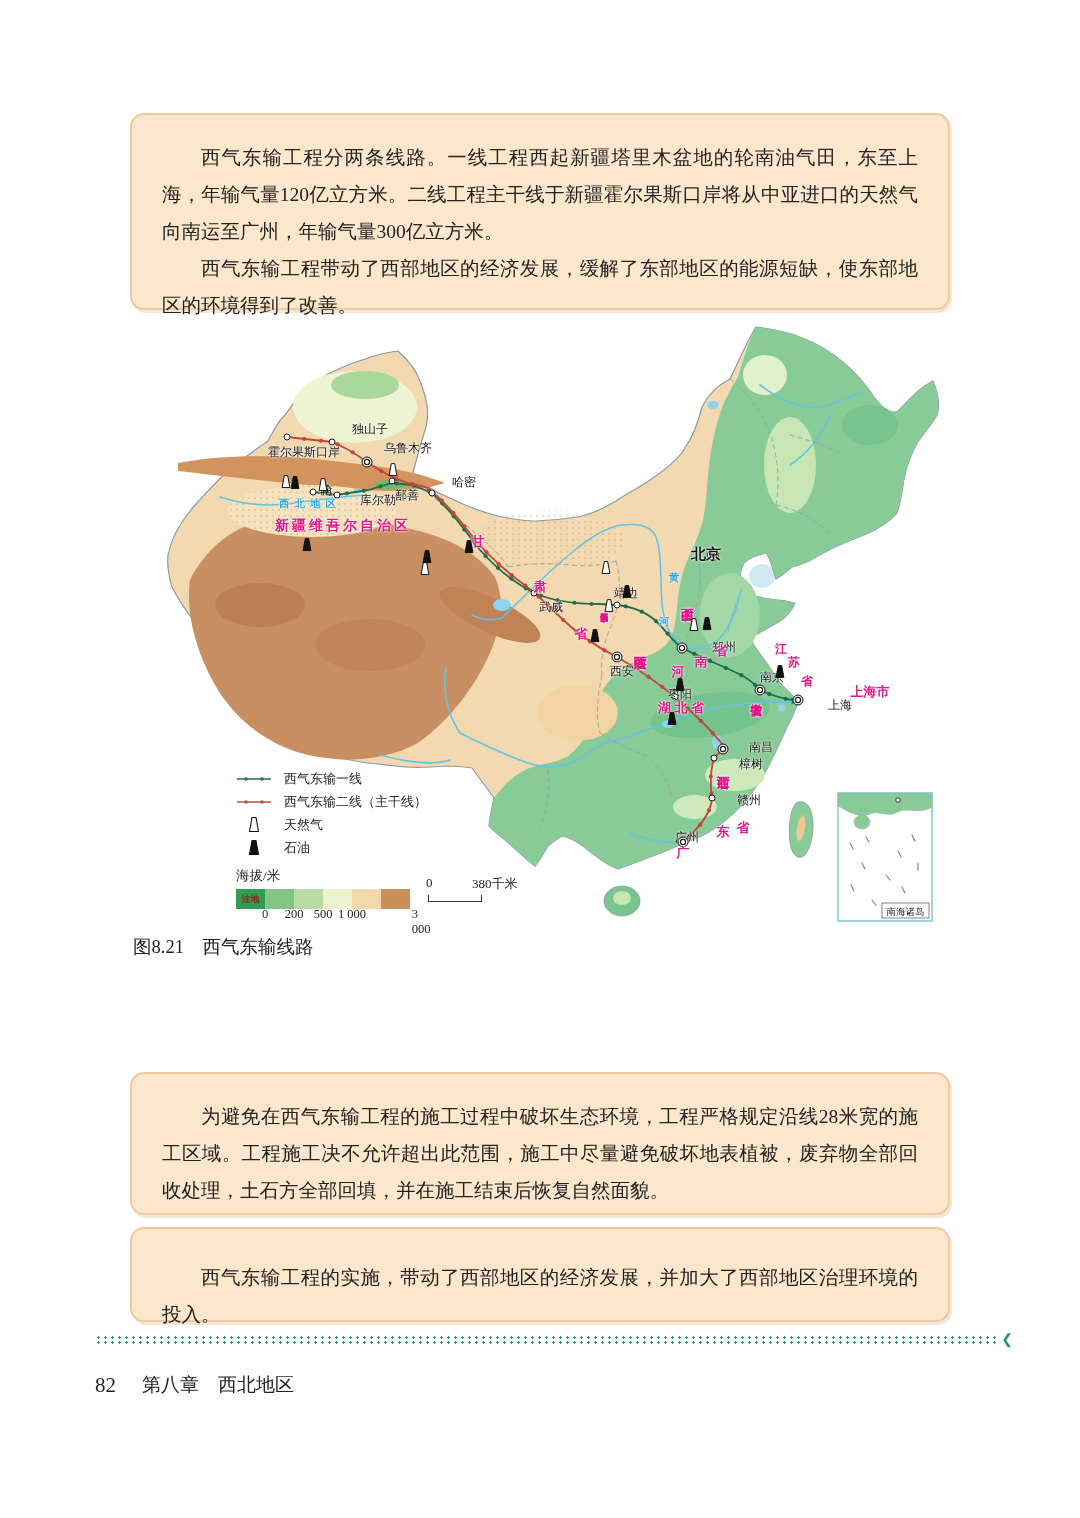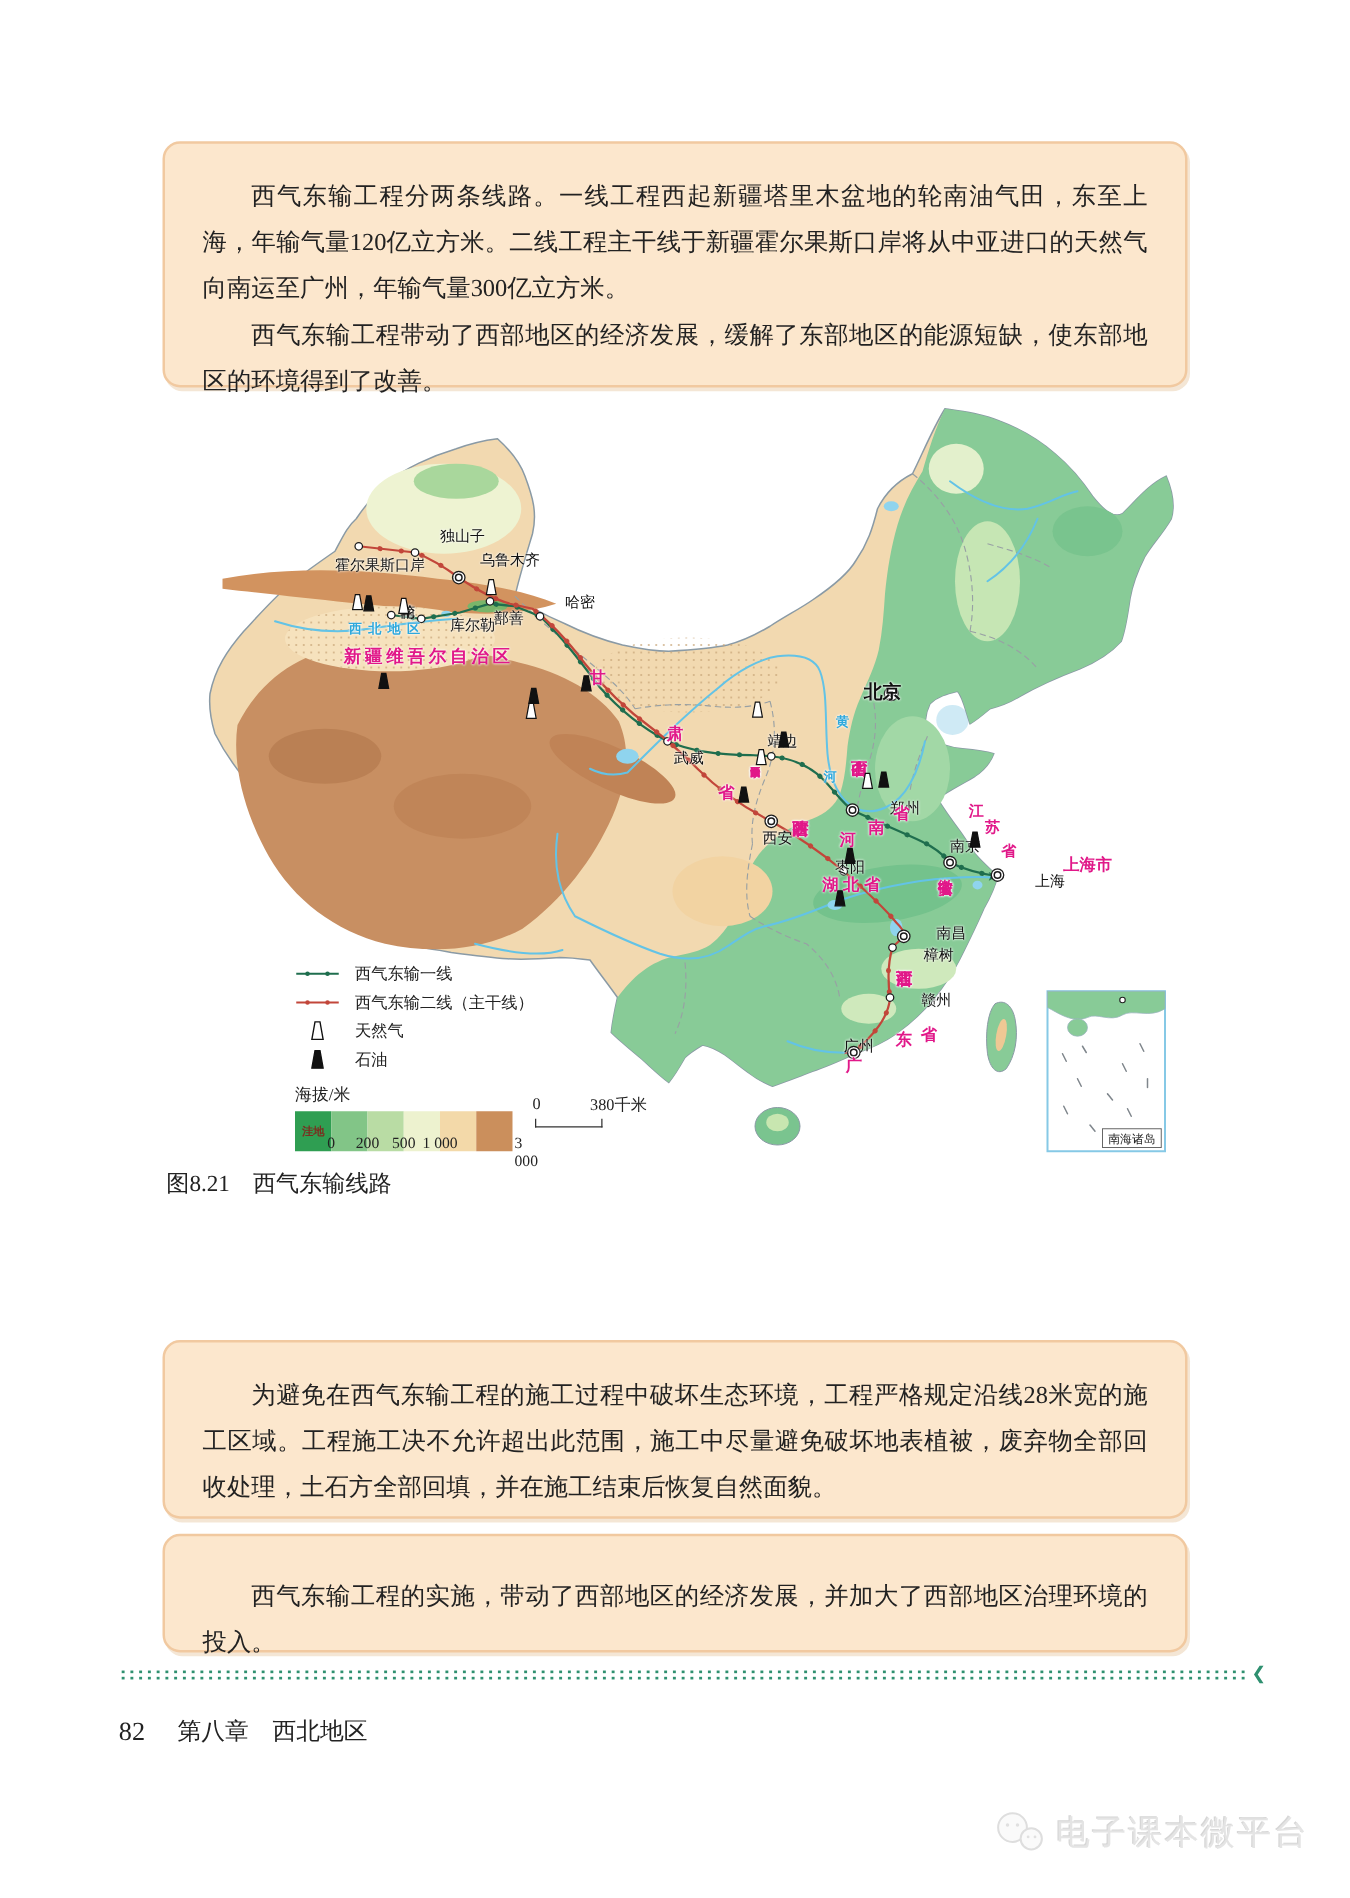--- a/index.html
+++ b/index.html
@@ -55,21 +55,21 @@
   .v{writing-mode:vertical-rl;text-orientation:upright;}
   .river{color:#2ea8dc;font-size:10.5px;font-weight:bold;}
   .well{position:absolute;transform:translate(-50%,-60%);width:10px;height:14px;}
   
   .legend{position:absolute;left:86px;top:452px;font-family:"Liberation Serif",serif;}
   .lg-row{display:flex;align-items:center;gap:12px;height:23px;}
   .lg-row .samp{width:36px;display:flex;justify-content:center;}
   .lg-row span{font-size:13px;color:#222;}
   .elev-title{font-size:13.5px;margin:8px 0 4px 0;}
   .elev-bar{display:flex;width:174px;height:16px;}
-  .elev-bar i{width:29px;height:32px;font-style:normal;font-size:9px;color:#7a2e20;
+  .elev-bar i{width:29px;height:20px;font-style:normal;font-size:9px;color:#7a2e20;
               display:flex;align-items:center;justify-content:center;font-weight:bold;}
   .elev-ticks{position:relative;width:190px;height:16px;font-size:12.5px;}
   .elev-ticks em{position:absolute;top:2px;transform:translateX(-50%);font-style:normal;}
   .scalebar{position:absolute;left:276px;top:560px;width:110px;font-size:13px;}
   .scalebar .zero{position:absolute;left:0;top:0;}
   .scalebar .km{position:absolute;left:46px;top:0;}
   .scalebar .bracket{position:absolute;left:2px;top:20px;width:52px;height:6px;
       border-left:1.2px solid #333;border-right:1.2px solid #333;border-bottom:1.2px solid #333;}
   .inset-text{font-size:9.5px;fill:#222;font-family:"Liberation Serif",serif;}
 </style>
@@ -448,24 +448,13 @@
   <div class="divider">
     <div class="dots"></div>
     <span class="chev">❮</span>
   </div>
 
   <div class="footer">
     <span class="pagenum">82</span>
     <span class="chapter">第八章　西北地区</span>
   </div>
 
-  <div class="watermark">
-    <svg width="42" height="34" viewBox="0 0 42 34">
-      <circle cx="15" cy="13" r="11.5" fill="#fafafa" stroke="#dedede" stroke-width="1.6"></circle>
-      <circle cx="11" cy="11" r="1.4" fill="#e0e0e0"></circle>
-        <circle cx="19" cy="11" r="1.4" fill="#e0e0e0"></circle>
-      <circle cx="30" cy="22" r="8.5" fill="#fafafa" stroke="#dedede" stroke-width="1.6"></circle>
-      <circle cx="27.5" cy="20.5" r="1.1" fill="#e0e0e0"></circle>
-        <circle cx="33" cy="20.5" r="1.1" fill="#e0e0e0"></circle>
-    </svg>
-    <span>电子课本微平台</span>
-  </div>
 </div>
 
 </body></html>

